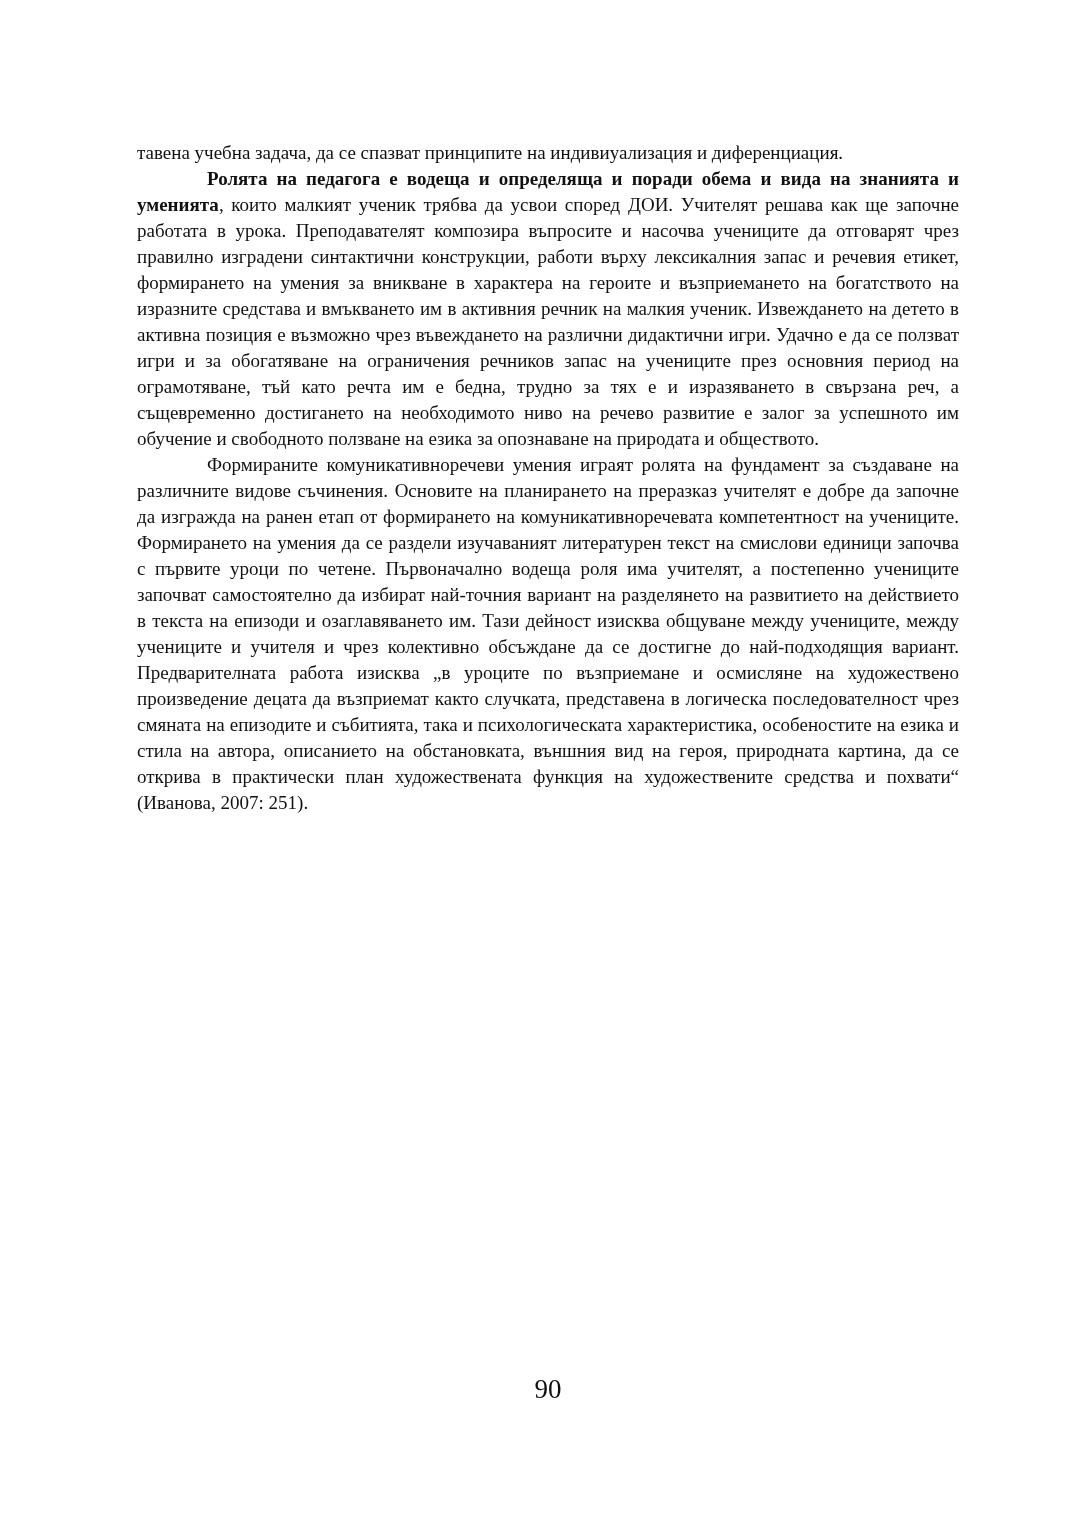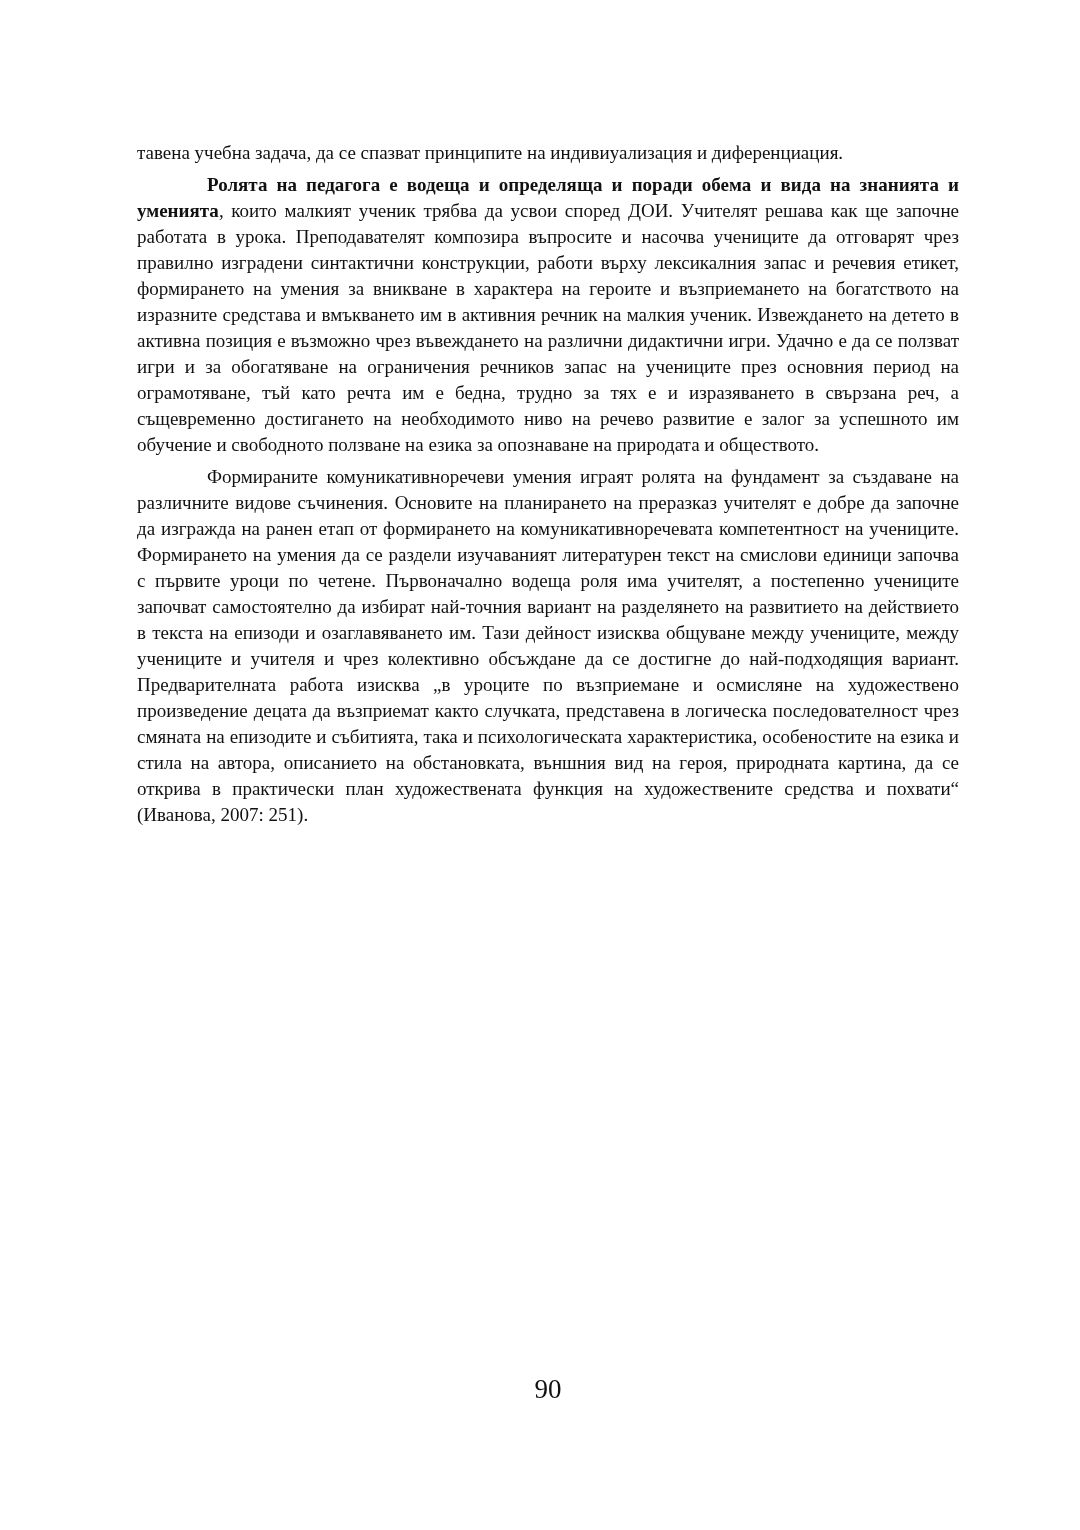--- a/index.html
+++ b/index.html
@@ -24,21 +24,20 @@
     font-size: 19px;
     line-height: 26px;
     text-align: justify;
   }
   .text-block p {
     margin: 0;
     padding: 0;
   }
   .text-block p.indent {
     text-indent: 70px;
-    margin-top: 6px;
   }
   .text-block strong {
     font-weight: bold;
   }
   .page-number {
     position: absolute;
     left: 137px;
     width: 822px;
     top: 1374px;
     text-align: center;

